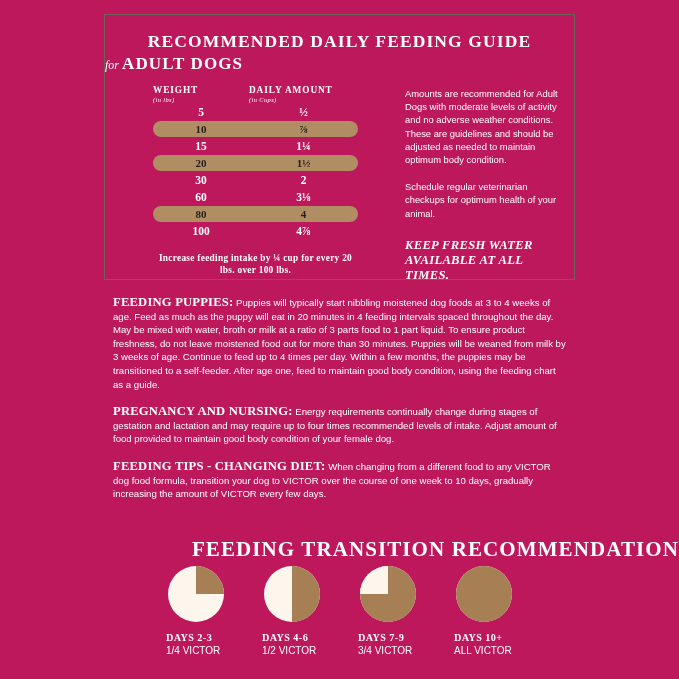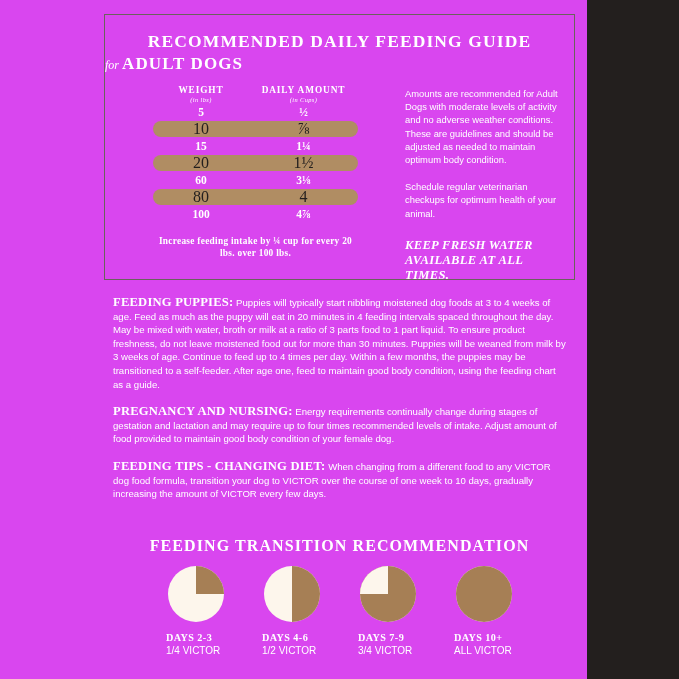--- a/index.html
+++ b/index.html
@@ -9,23 +9,23 @@
   body {
     width: 679px;
     height: 679px;
     background: #231f1e;
     font-family: "Liberation Sans", sans-serif;
     color: #ffffff;
     overflow: hidden;
   }
   .page {
     position: relative;
-    width: 587px;
+    width: 679px;
     height: 679px;
-    background: #d946ef;
+    background: #be185d;
   }
 
   
   .guide-box {
     position: absolute;
     left: 104px;
     top: 14px;
     width: 471px;
     height: 266px;
     border: 1px solid #6b625c;
@@ -68,21 +68,20 @@
     left: 48px;
     top: 14px;
     width: 205px;
   }
   .chart-head {
     display: flex;
     font-family: "Liberation Serif", serif;
     font-size: 9.3px;
     letter-spacing: 0.9px;
     font-weight: bold;
-    text-align: center;
     color: #ffffff;
     padding-bottom: 1px;
   }
   .chart-head .c1 { width: 96px; }
   .chart-head .c2 { width: 109px; }
   .chart-head .unit {
     display: block;
     font-size: 6.4px;
     font-style: italic;
     font-weight: normal;
@@ -108,22 +107,22 @@
     line-height: 16px;
   }
   .hrow .c1 { width: 96px; }
   .hrow .c2 { width: 109px; }
   .hrow.odd .c1, .hrow.odd .c2 {
     font-weight: bold;
     font-size: 11.5px;
     color: #ffffff;
   }
   .hrow.even .c1, .hrow.even .c2 {
-    font-weight: normal;
-    font-size: 16px;
+    font-weight: bold;
+    font-size: 11px;
     color: #231f1e;
   }
   .chart-note {
     margin-top: 14px;
     text-align: center;
     font-family: "Liberation Serif", serif;
     font-weight: bold;
     font-size: 9.3px;
     line-height: 11.5px;
     letter-spacing: 0.3px;
@@ -175,24 +174,24 @@
     font-size: 12.6px;
     letter-spacing: 0.2px;
   }
 
   
   .trans-title {
     position: absolute;
     left: 0;
     top: 537px;
     width: 679px;
-    text-align: center;
-    font-family: "Liberation Serif", serif;
-    font-weight: bold;
-    font-size: 16px;
+    text-align: right;
+    font-family: "Liberation Serif", serif;
+    font-weight: bold;
+    font-size: 21px;
     letter-spacing: 1.1px;
     color: #ffffff;
   }
   .circles {
     position: absolute;
     left: 166px;
     top: 566px;
     width: 350px;
     display: flex;
     justify-content: space-between;
@@ -276,20 +275,24 @@
         </div>
         <div class="hrow odd">
           <div class="c1">15</div>
           <div class="c2">1¼</div>
         </div>
         <div class="hrow even">
           <div class="c1">20</div>
           <div class="c2">1½</div>
         </div>
         <div class="hrow odd">
+          <div class="c1">30</div>
+          <div class="c2">2</div>
+        </div>
+        <div class="hrow odd">
           <div class="c1">60</div>
           <div class="c2">3⅛</div>
         </div>
         <div class="hrow even">
           <div class="c1">80</div>
           <div class="c2">4</div>
         </div>
         <div class="hrow odd">
           <div class="c1">100</div>
           <div class="c2">4⅞</div>

